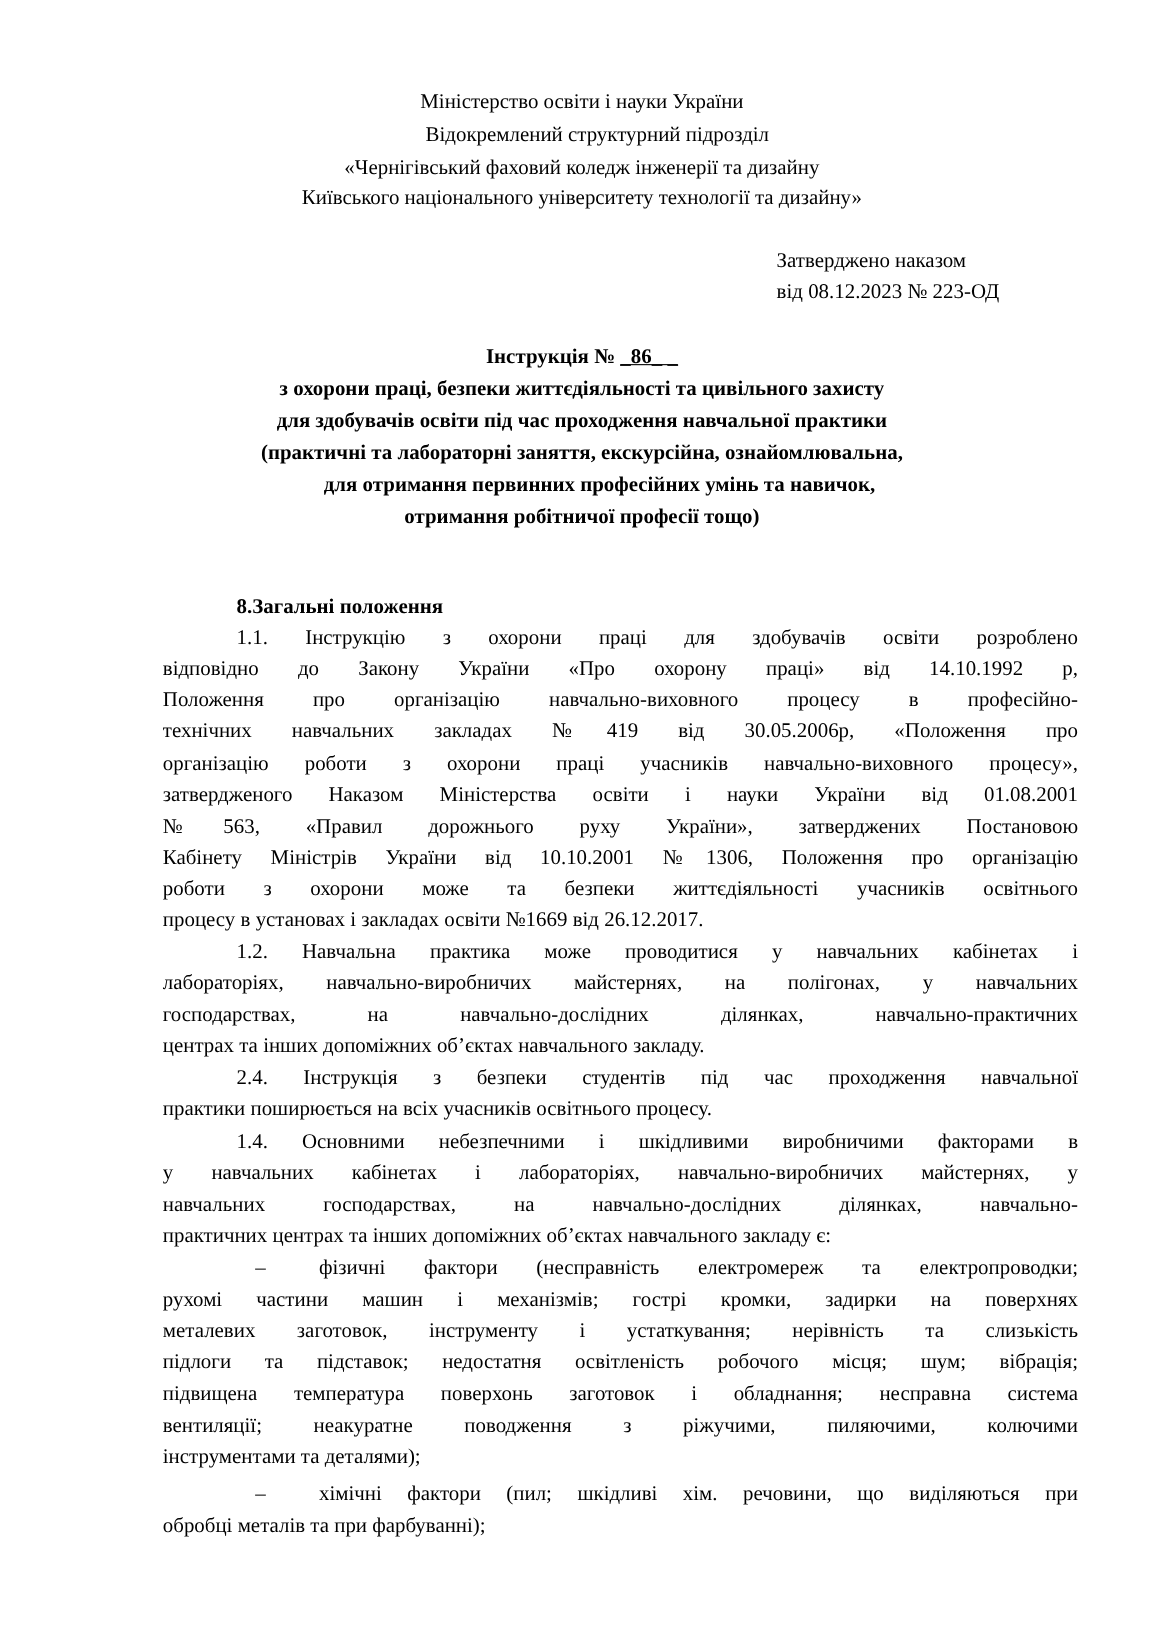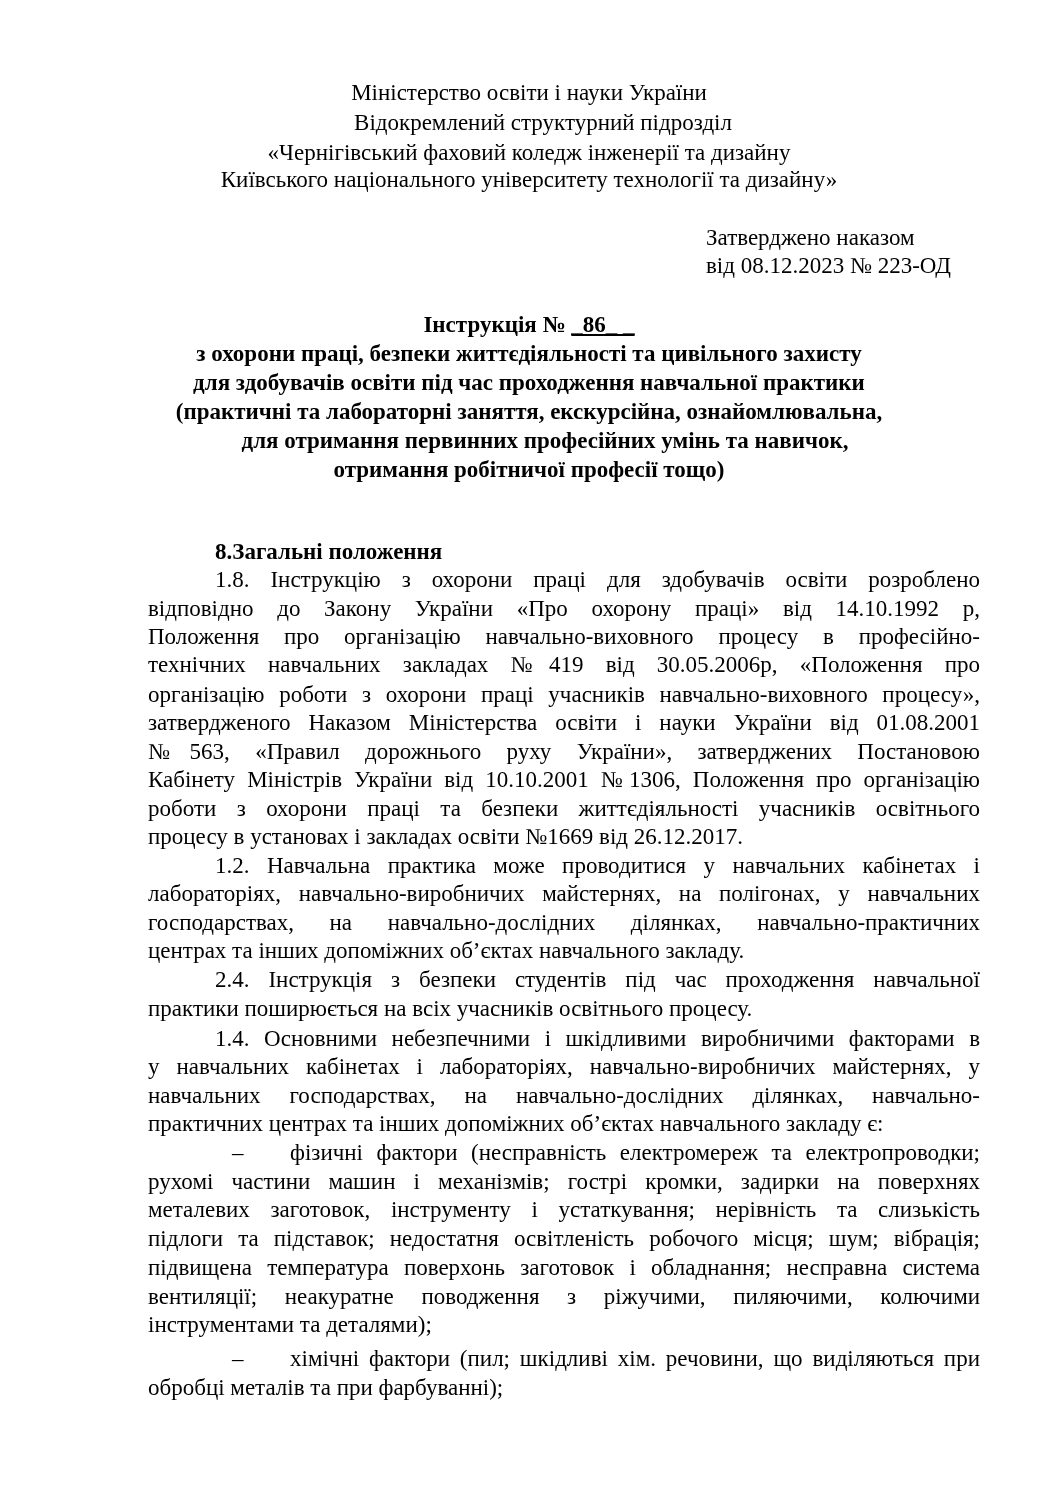--- a/index.html
+++ b/index.html
@@ -1,19 +1,19 @@
 <!DOCTYPE html>
 <html><head>
   <meta charset="utf-8">
   <style>
     html, body { margin: 0; padding: 0; background: #ffffff; }
     body { width: 1058px; height: 1497px; position: relative; overflow: hidden; color: #000; }
     .page { position: absolute; left: 0; top: 0; width: 1058px; height: 1497px; background: #fff;
       font-family: "Liberation Serif", "DejaVu Serif", serif; }
-    .line { position: absolute; white-space: nowrap; font-size: 23px; line-height: 30px; }
+    .line { position: absolute; white-space: nowrap; font-size: 19px; line-height: 30px; }
     .center { left: 0; width: 1058px; text-align: center; }
     .bold { font-weight: bold; }
     .just { left: 148px; width: 832px; text-align: justify; text-align-last: justify; }
     .nojust { text-align-last: left; }
     .u { text-decoration: underline; }
     .title-block .line { font-weight: bold; }
   </style>
 </head>
 <body>
 
@@ -36,29 +36,29 @@
     <div class="line center" style="top:339px;">з охорони праці, безпеки життєдіяльності та цивільного захисту</div>
     <div class="line center" style="top:368px;">для здобувачів освіти під час проходження навчальної практики</div>
     <div class="line center" style="top:397px;">(практичні та лабораторні заняття, екскурсійна, ознайомлювальна,</div>
     <div class="line center" style="top:426px;margin-left:16px;">для отримання первинних професійних умінь та навичок,</div>
     <div class="line center" style="top:455px;">отримання робітничої професії тощо)</div>
   </div>
 
   <div class="line bold" style="left:215px; top:537px;">8.Загальні положення</div>
 
   <div>
-    <div class="line just" style="left:215px; width:765px; top:565px;">1.8. Інструкцію з охорони праці для здобувачів освіти розроблено</div>
+    <div class="line just" style="left:215px; width:765px; top:565px;">1.1. Інструкцію з охорони праці для здобувачів освіти розроблено</div>
     <div class="line just" style="top:594px;">відповідно до Закону України «Про охорону праці» від 14.10.1992 р,</div>
     <div class="line just" style="top:622px;">Положення про організацію навчально-виховного процесу в професійно-</div>
     <div class="line just" style="top:650px;">технічних навчальних закладах №419 від 30.05.2006р, «Положення про</div>
     <div class="line just" style="top:680px;">організацію роботи з охорони праці учасників навчально-виховного процесу»,</div>
     <div class="line just" style="top:708px;">затвердженого Наказом Міністерства освіти і науки України від 01.08.2001</div>
     <div class="line just" style="top:737px;">№563, «Правил дорожнього руху України», затверджених Постановою</div>
     <div class="line just" style="top:765px;">Кабінету Міністрів України від 10.10.2001 №1306, Положення про організацію</div>
-    <div class="line just" style="top:794px;">роботи з охорони праці та безпеки життєдіяльності учасників освітнього</div>
+    <div class="line just" style="top:794px;">роботи з охорони може та безпеки життєдіяльності учасників освітнього</div>
     <div class="line just nojust" style="top:822px;">процесу в установах і закладах освіти №1669 від 26.12.2017.</div>
   </div>
 
   <div>
     <div class="line just" style="left:215px; width:765px; top:851px;">1.2. Навчальна практика може проводитися у навчальних кабінетах і</div>
     <div class="line just" style="top:879px;">лабораторіях, навчально-виробничих майстернях, на полігонах, у навчальних</div>
     <div class="line just" style="top:908px;">господарствах, на навчально-дослідних ділянках, навчально-практичних</div>
     <div class="line just nojust" style="top:936px;">центрах та інших допоміжних об’єктах навчального закладу.</div>
   </div>
 

